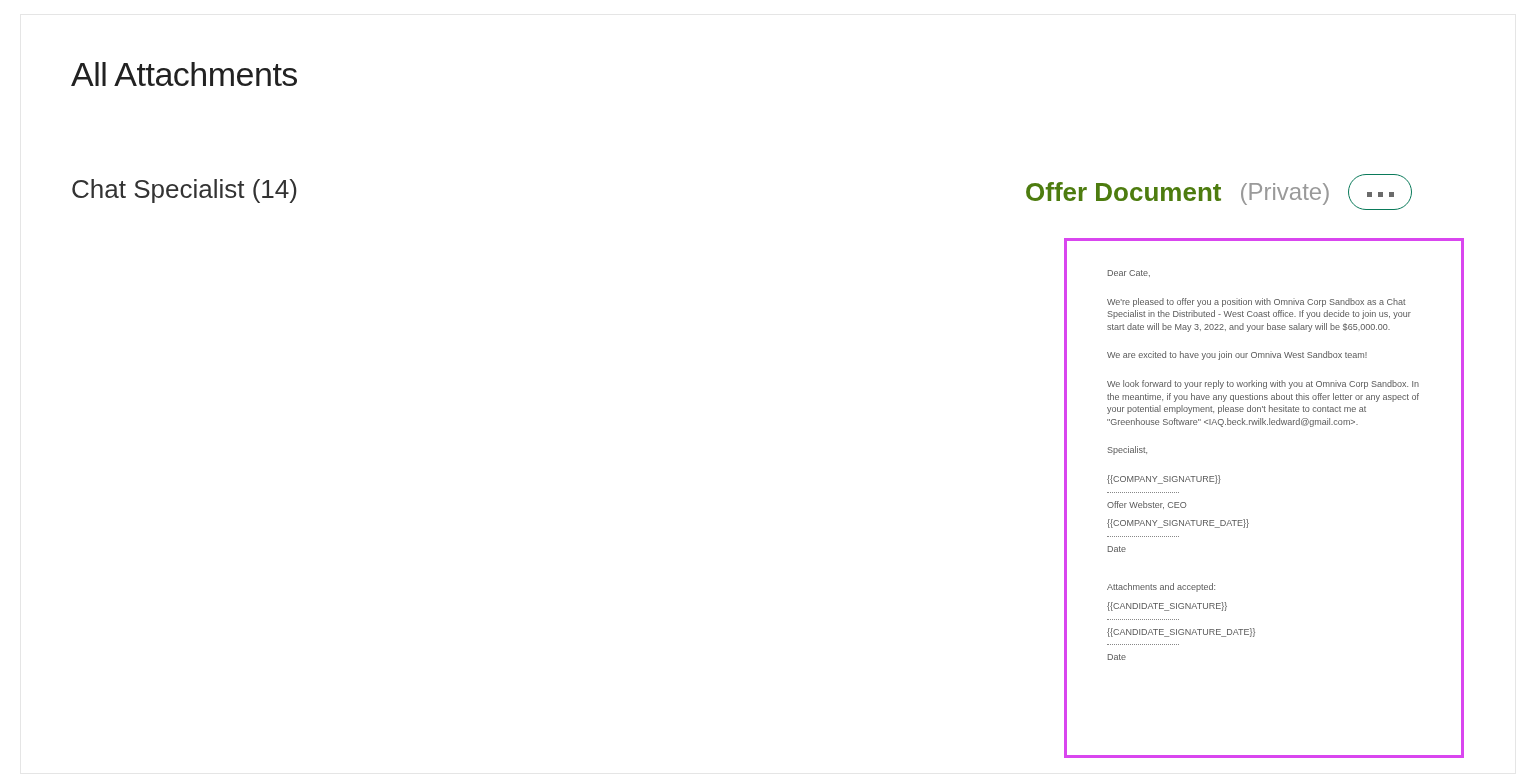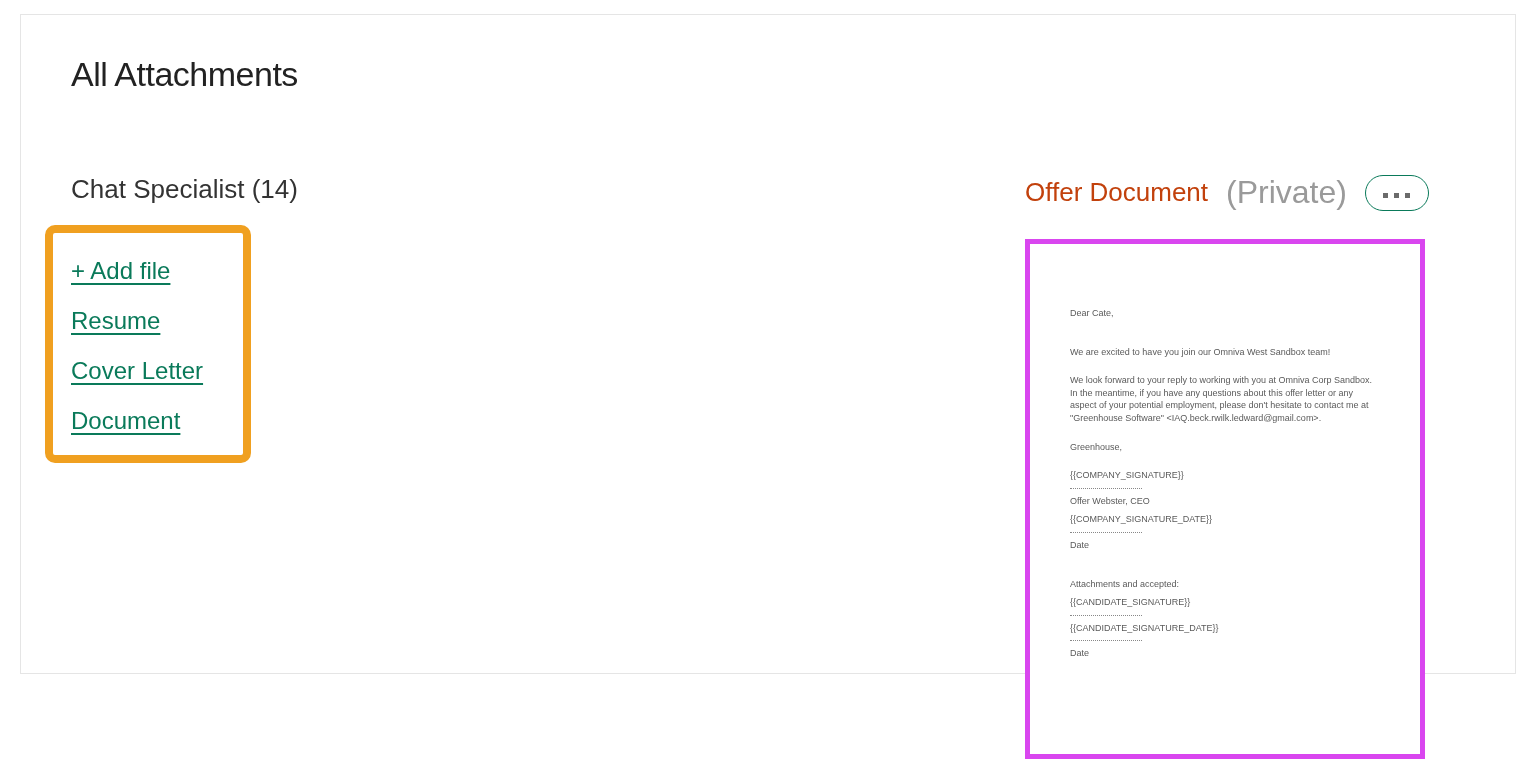--- a/index.html
+++ b/index.html
@@ -1,20 +1,20 @@
 <!DOCTYPE html>
 <html><head>
 <meta charset="utf-8">
 <style>
   * { box-sizing: border-box; margin: 0; padding: 0; }
   html, body { width: 1536px; height: 780px; font-family: -apple-system, BlinkMacSystemFont, "Segoe UI", Helvetica, Arial, sans-serif; background: #fff; color: #1a1a1a; }
   .outer {
     margin: 14px 20px 0 20px;
     border: 1px solid #e5e5e5;
-    height: 660px;
+    height: 760px;
     padding: 40px 50px;
     position: relative;
   }
   .page-title {
     font-size: 34px;
     font-weight: 400;
     letter-spacing: -0.5px;
     color: #222;
     margin-bottom: 80px;
   }
@@ -53,48 +53,49 @@
   }
   .file-link:last-child { margin-bottom: 6px; }
   .offer-header {
     display: flex;
     align-items: center;
     gap: 18px;
     margin-bottom: 28px;
   }
   .offer-title {
     font-size: 26px;
-    font-weight: 400;
-    color: #c2410c;
+    font-weight: 700;
+    color: #4d7c0f;
   }
   .private-tag {
-    font-size: 32px;
+    font-size: 24px;
     color: #9a9a9a;
   }
   .more-btn {
     border: 1.5px solid #0a7a5a;
     border-radius: 20px;
     width: 64px;
     height: 36px;
     display: inline-flex;
     align-items: center;
     justify-content: center;
     cursor: pointer;
     background: #fff;
   }
   .more-btn .dot {
     width: 5px; height: 5px; background: #6b6b6b; margin: 0 3px; display: inline-block;
   }
   .doc-preview {
-    border: 5px solid #d946ef;
+    border: 3px solid #d946ef;
     width: 400px;
     height: 520px;
-    padding: 63px 40px 40px 40px;
+    padding: 26px 40px 40px 40px;
     background: #fff;
     position: relative;
+    margin-left: 39px;
   }
   .doc-preview .line {
     font-size: 9px;
     color: #5a5a5a;
     line-height: 1.4;
     margin-bottom: 6px;
   }
   .doc-preview .gap { height: 10px; }
   .doc-preview .sig-line {
     border-top: 1px dotted #888;
@@ -110,48 +111,43 @@
   <h1 class="page-title">All Attachments</h1>
 
   <div class="cols">
 
     <div class="col-left">
       <div class="job-heading">
         <span>Chat Specialist</span>
         <span>(<span>14</span>)</span>
       </div>
 
-      <div class="highlight-box">
-        <a class="file-link">+ Add file</a>
-        <a class="file-link">Resume</a>
-        <a class="file-link">Cover Letter</a>
-        <a class="file-link">Document</a>
-      </div>
     </div>
 
     <div class="col-right">
       <div class="offer-header">
         <span class="offer-title">Offer Document</span>
         <span class="private-tag">(Private)</span>
         <span class="more-btn">
           <span>
             <span class="dot"></span><span class="dot"></span><span class="dot"></span>
           </span>
         </span>
       </div>
 
       <div class="doc-preview">
         <div class="line">Dear Cate,</div>
         <div class="gap"></div>
+        <div class="line">We're pleased to offer you a position with Omniva Corp Sandbox as a Chat Specialist in the Distributed - West Coast office. If you decide to join us, your start date will be May 3, 2022, and your base salary will be $65,000.00.</div>
         <div class="gap"></div>
         <div class="line">We are excited to have you join our Omniva West Sandbox team!</div>
         <div class="gap"></div>
         <div class="line">We look forward to your reply to working with you at Omniva Corp Sandbox. In the meantime, if you have any questions about this offer letter or any aspect of your potential employment, please don't hesitate to contact me at "Greenhouse Software" &lt;IAQ.beck.rwilk.ledward@gmail.com&gt;.</div>
         <div class="gap"></div>
-        <div class="line">Greenhouse,</div>
+        <div class="line">Specialist,</div>
         <div class="gap"></div>
         <div class="line">{{COMPANY_SIGNATURE}}</div>
         <div class="sig-line"></div>
         <div class="line">Offer Webster, CEO</div>
         <div class="line">{{COMPANY_SIGNATURE_DATE}}</div>
         <div class="sig-line"></div>
         <div class="line">Date</div>
         <div class="gap"></div>
           <div class="gap"></div>
         <div class="line">Attachments and accepted:</div>

